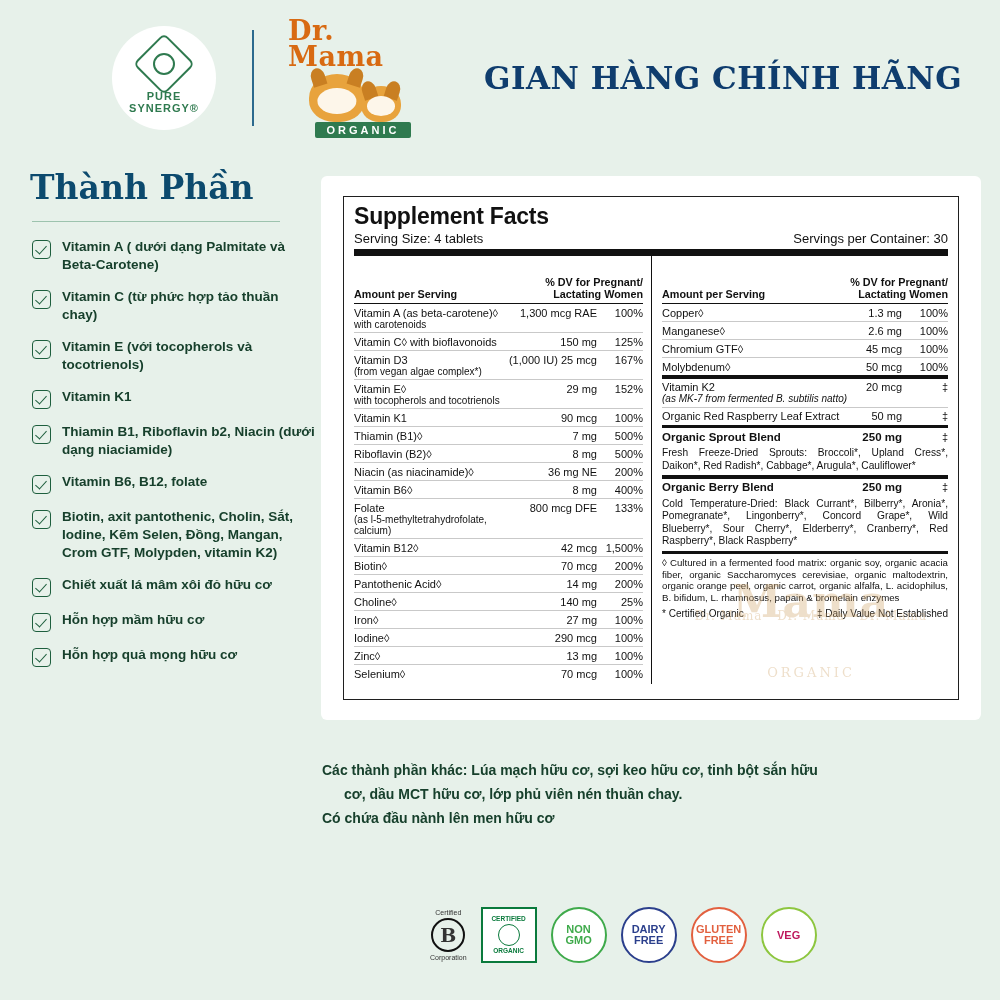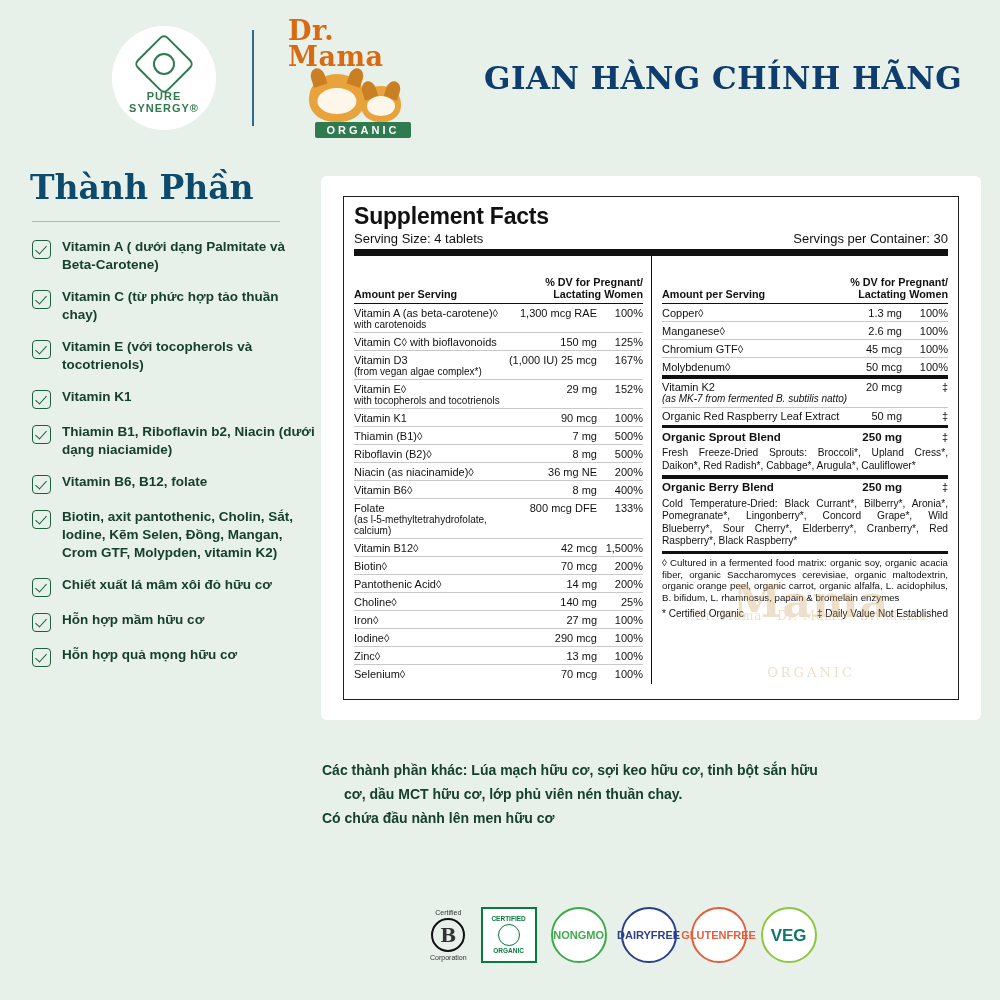--- a/index.html
+++ b/index.html
@@ -161,27 +161,27 @@
     font-weight:bold;font-size:19px;margin:1px auto;
   }
   .badge-oregon {
     width:56px;height:56px;border:2px solid #0a7a3c;background:#fff;
     display:flex;flex-direction:column;align-items:center;justify-content:center;
     font-size:6.5px;font-weight:bold;color:#0a7a3c;text-align:center;line-height:8px;
   }
   .oseal{width:22px;height:22px;border:1.6px solid #0a7a3c;border-radius:50%;margin:1px 0;}
   .badge-round {
     width:56px;height:56px;border-radius:50%;background:#fff;
-    display:flex;align-items:center;justify-content:center;
+    display:flex;flex-direction:column;align-items:center;justify-content:center;
     font-weight:bold;text-align:left;line-height:11px;font-size:11px;
   }
   .b-nongmo{border:2.5px solid #3faa4b;color:#3faa4b;}
   .b-dairy{border:2.5px solid #2b3f8c;color:#2b3f8c;}
   .b-gluten{border:2.5px solid #e2603f;color:#e2603f;}
-  .b-veg{border:2.5px solid #8dc63f;color:#0f766e;font-size:17px;}
+  .b-veg{border:2.5px solid #8dc63f;color:#be185d;font-size:11px;}
 </style>
 </head>
 <body>
 
 <div class="page">
 
   <div class="header">
     <div class="logo-pure">
       <div class="mandala">
           <i></i>

